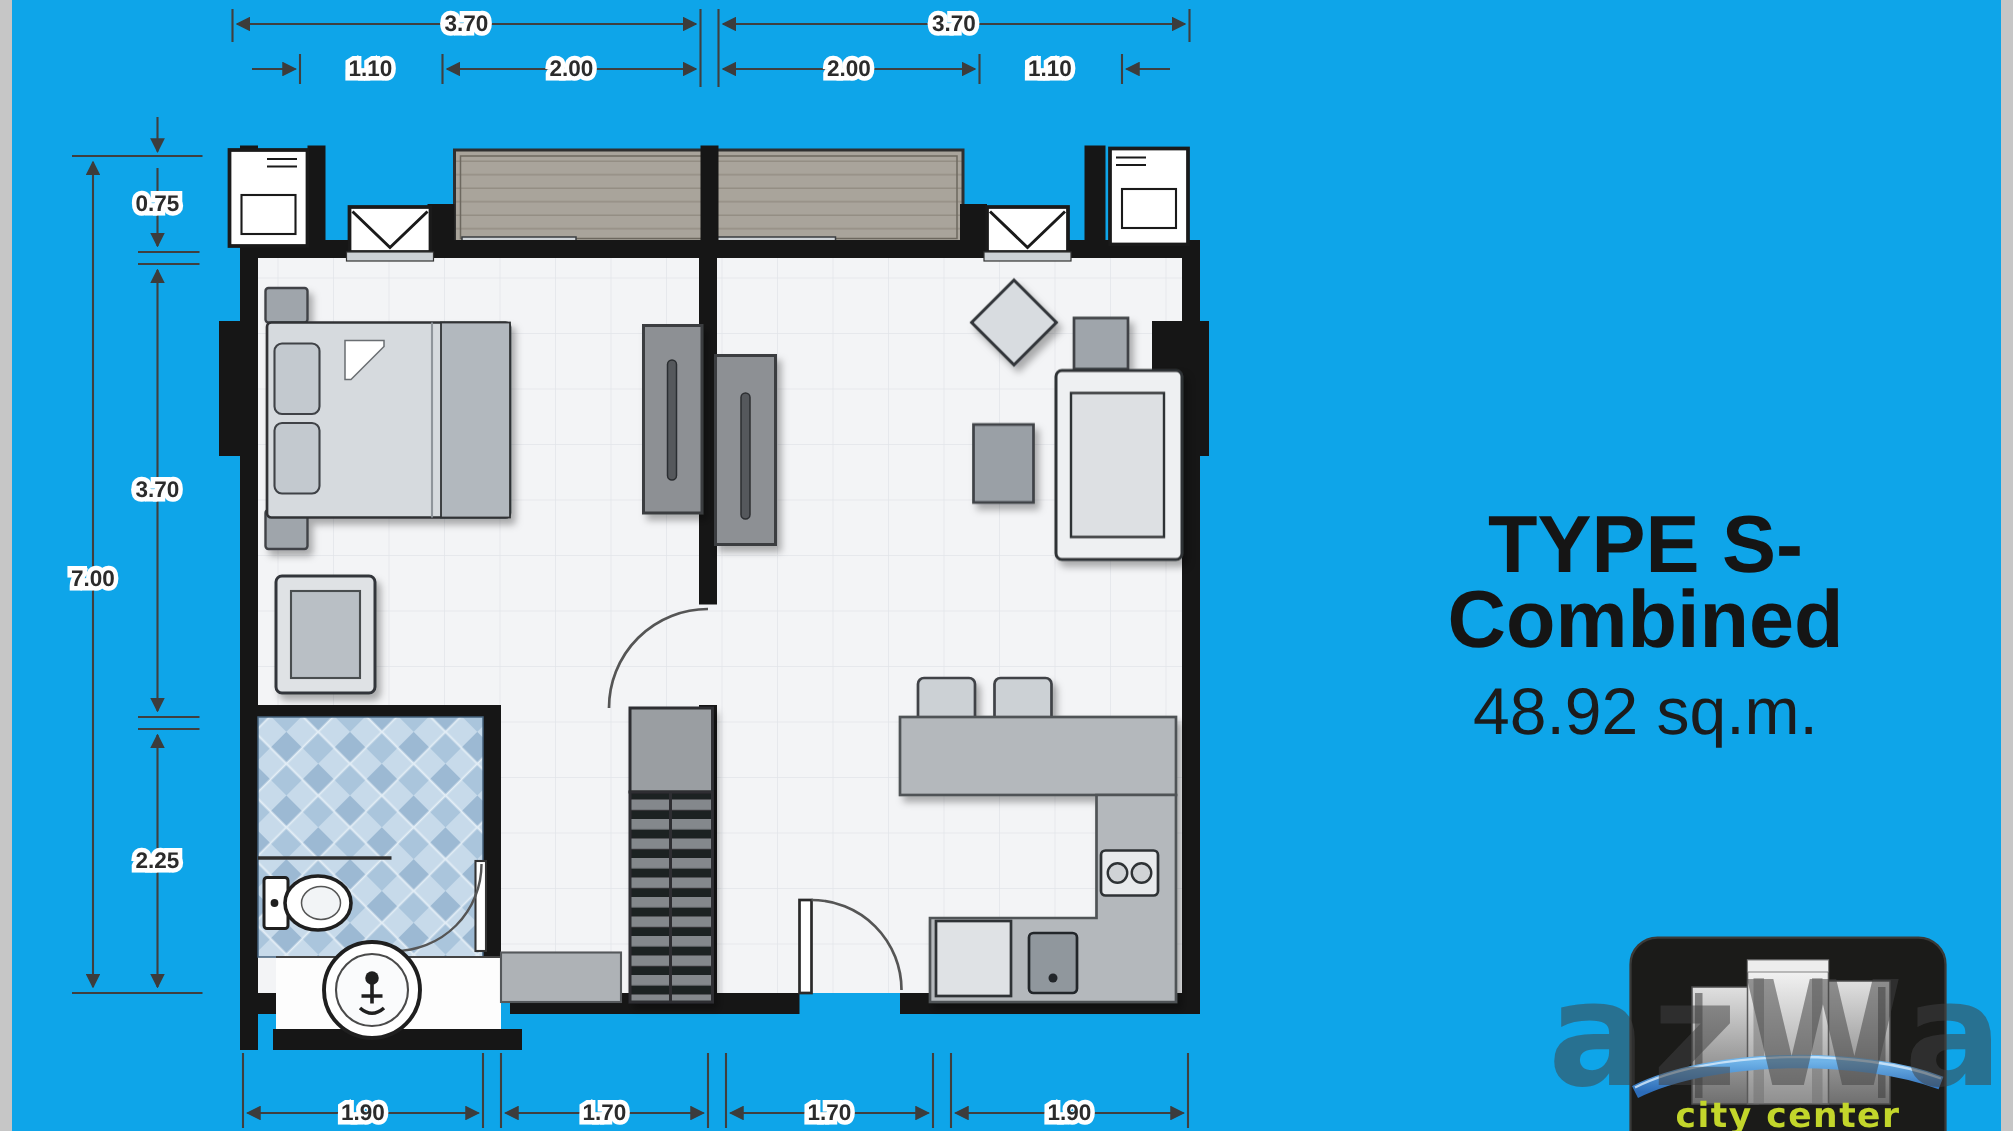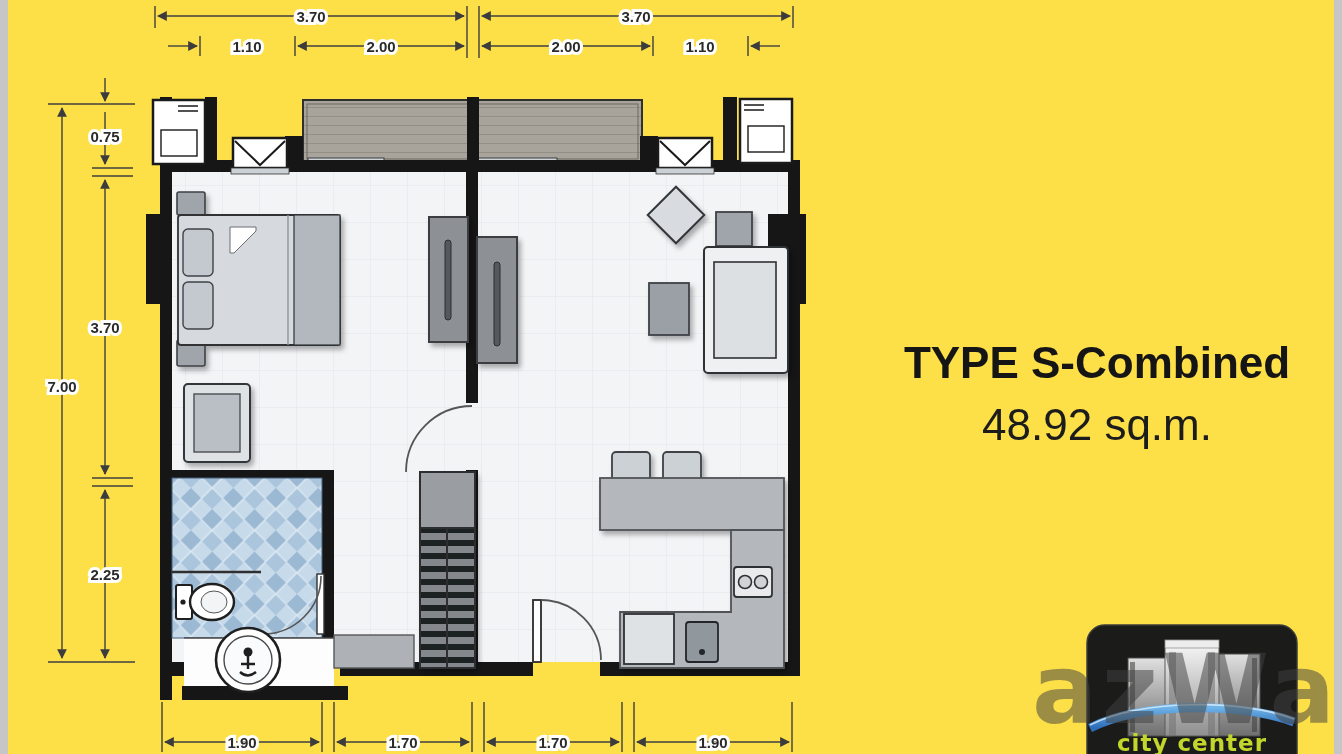--- a/index.html
+++ b/index.html
@@ -1,22 +1,22 @@
 <!DOCTYPE html>
 <html><head>
 <meta charset="utf-8">
 <style>
   html,body{margin:0;padding:0;background:#ffffff;}
-  #stage{position:relative;width:1342px;height:754px;background:#fde047;overflow:hidden;
+  #stage{position:relative;width:1342px;height:754px;background:#0ea5e9;overflow:hidden;
          font-family:"Liberation Sans",sans-serif;}
   .edge{position:absolute;top:0;width:8px;height:754px;background:#c6c6c6;z-index:50;}
   #edgeL{left:0;} #edgeR{right:0;}
   #planSvg{position:absolute;left:0;top:0;z-index:10;}
   #titleBlk{position:absolute;left:862px;top:338px;width:470px;text-align:center;z-index:20;}
-  #planTitle{font-size:44px;font-weight:bold;color:#151515;letter-spacing:0px;line-height:50px;}
+  #planTitle{font-size:54px;font-weight:bold;color:#151515;letter-spacing:0px;line-height:50px;}
   #planArea{font-size:44px;color:#1c1c1c;margin-top:18px;line-height:38px;}
   #wm{position:absolute;left:1032px;top:630px;z-index:40;font-family:"DejaVu Sans",sans-serif;
       font-weight:bold;font-size:97px;line-height:120px;letter-spacing:4px;
       color:rgba(66,66,66,0.52);white-space:nowrap;pointer-events:none;}
   #logoBox{position:absolute;left:1086px;top:624px;width:212px;height:140px;z-index:30;}
   .dim-text{font:bold 15px "Liberation Sans",sans-serif;fill:#2b2b2b;stroke:#ffffff;
             stroke-width:6px;paint-order:stroke;text-anchor:middle;dominant-baseline:central;}
   .dl{stroke:#3f3f3f;stroke-width:1.4;fill:none;}
   .logocap{font:bold 23px "DejaVu Sans",sans-serif;fill:#c3d62b;letter-spacing:1px;text-anchor:middle;}
 </style>

